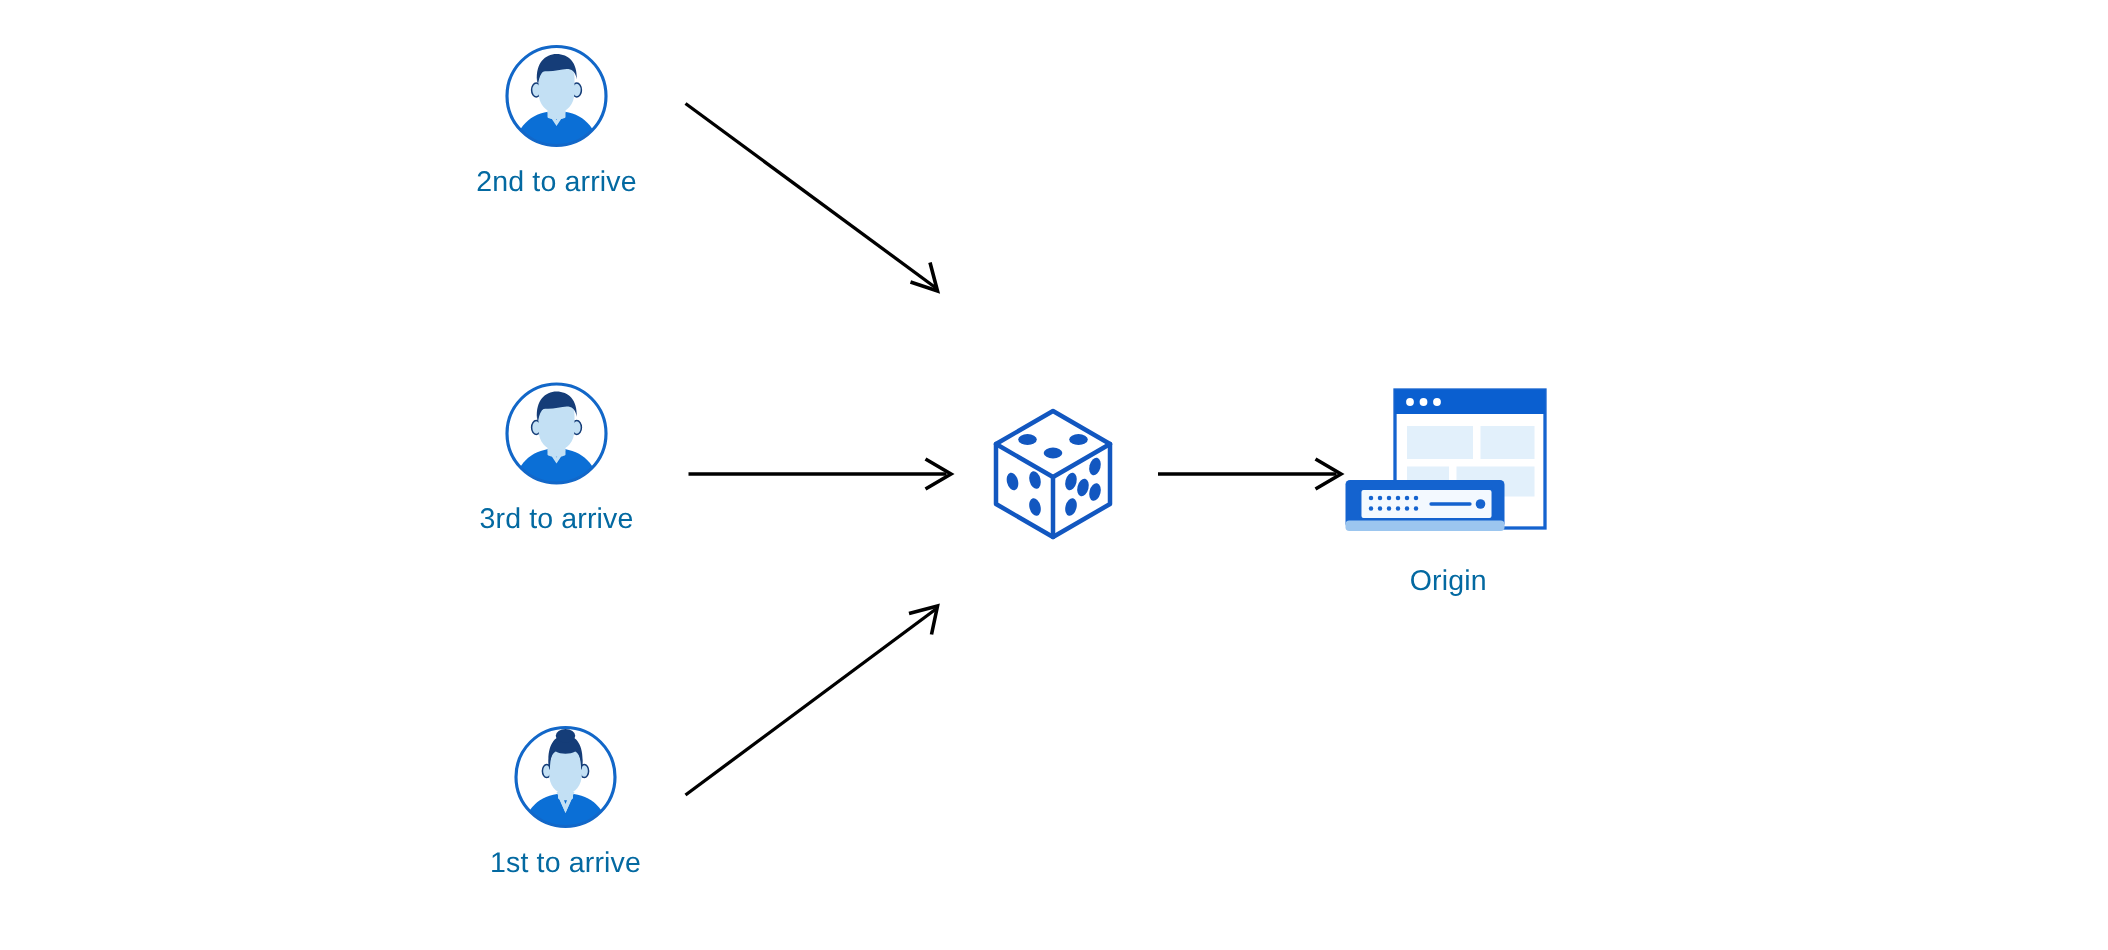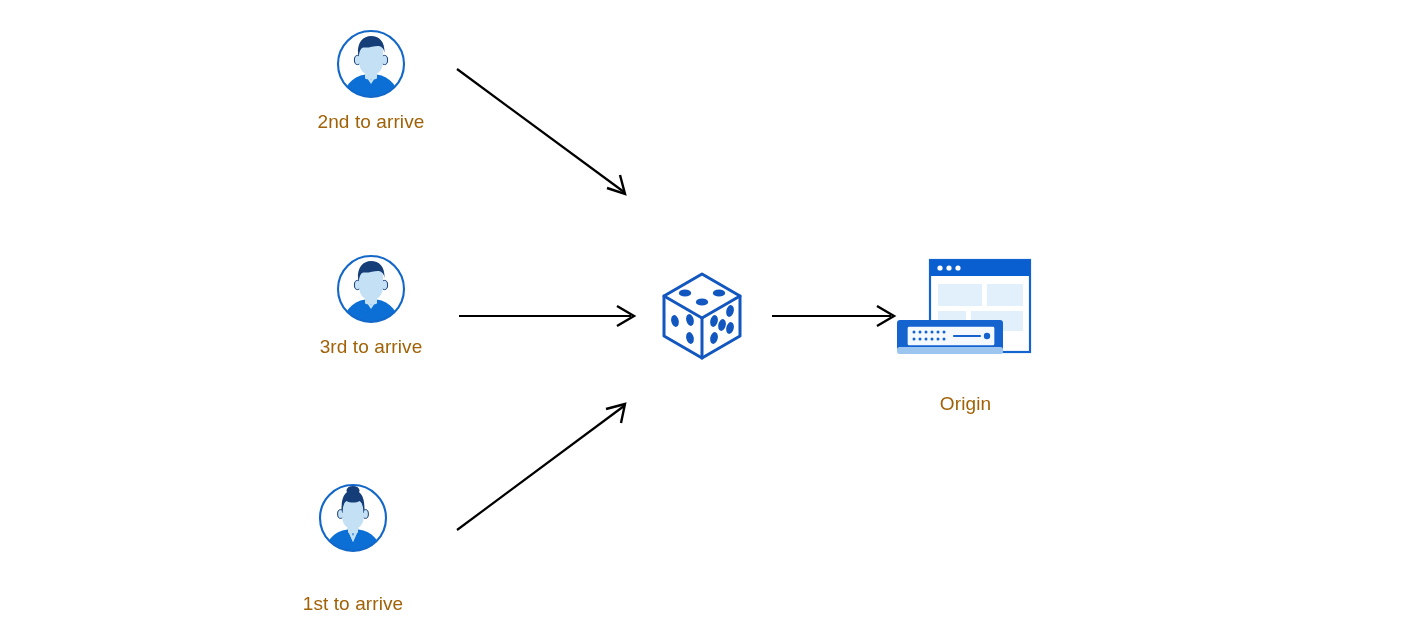--- a/index.html
+++ b/index.html
@@ -23,27 +23,27 @@
     height: 633px;
   }
   .node {
     position: absolute;
     display: flex;
     flex-direction: column;
     align-items: center;
   }
   .node-label {
     font-size: 19px;
-    color: #a16207;
+    color: #0369a1;
     font-family: "Liberation Sans", sans-serif;
     white-space: nowrap;
     letter-spacing: 0.1px;
   }
   .avatar-node .node-label { margin-top: 11px; }
-  .origin-node .node-label { margin-top: 25px; text-align: center; }
+  .origin-node .node-label { margin-top: 9px; text-align: center; }
   .icon-box { line-height: 0; }
   svg { display: block; }
   .arrow-layer {
     position: absolute;
     left: 0; top: 0;
     width: 1405px;
     height: 633px;
     pointer-events: none;
   }
 </style>
@@ -128,21 +128,21 @@
           <path d="M24 24 C24 16 29 12 36 12 C43 12 48 16 48 24 L48 33 C48 42 43 47 36 47 C29 47 24 42 24 33 Z" fill="#c3e0f4"></path>
           <path d="M23 26 C22 14 28.5 8 36 8 C44 8 50 13.5 49.5 25 C49 21 47 18.5 44 18 C40 17.5 34 20 29 19.5 C26 19.2 24 21.5 23 26 Z" fill="#153d78"></path>
           <path d="M23.2 27 C22.6 21 24.5 18.6 27.5 19.2 C25.6 21 24.4 23.6 23.9 27.2 Z" fill="#153d78"></path>
         </g>
         <circle cx="36" cy="36" r="33" fill="none" stroke="#1267c8" stroke-width="2.1"></circle>
       </svg>
     </div>
     <div class="node-label">3rd to arrive</div>
   </div>
 
-  <div class="node avatar-node" style="left:288px; top:482px; width:130px;gap:28px;">
+  <div class="node avatar-node" style="left:312px; top:482px; width:130px;">
     <div class="icon-box">
       <svg width="72" height="72" viewBox="0 0 72 72">
         <defs>
           <clipPath id="clip-f1">
               <circle cx="36" cy="36" r="33"></circle>
             </clipPath>
         </defs>
         <g clip-path="url(#clip-f1)">
           <rect x="0" y="0" width="72" height="72" fill="#ffffff"></rect>
 

